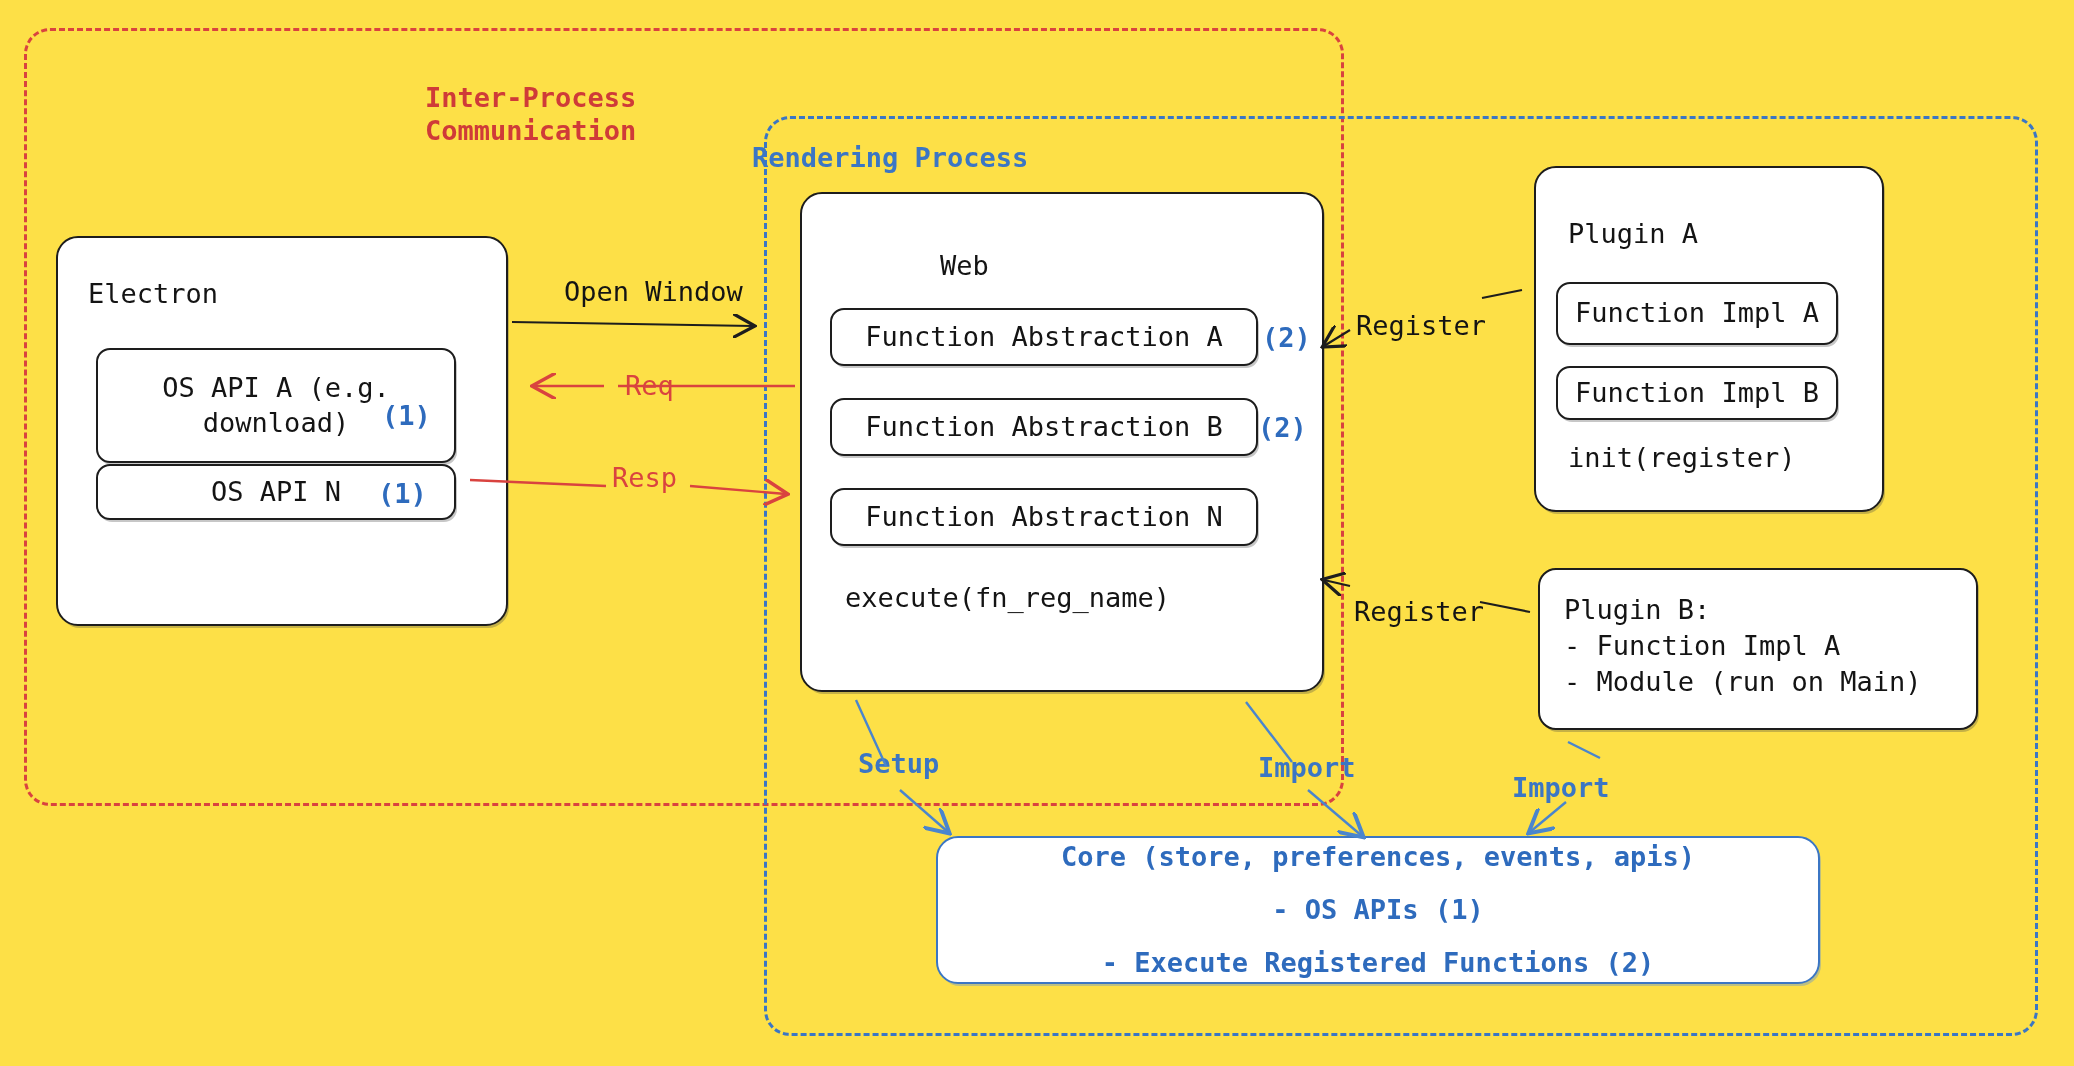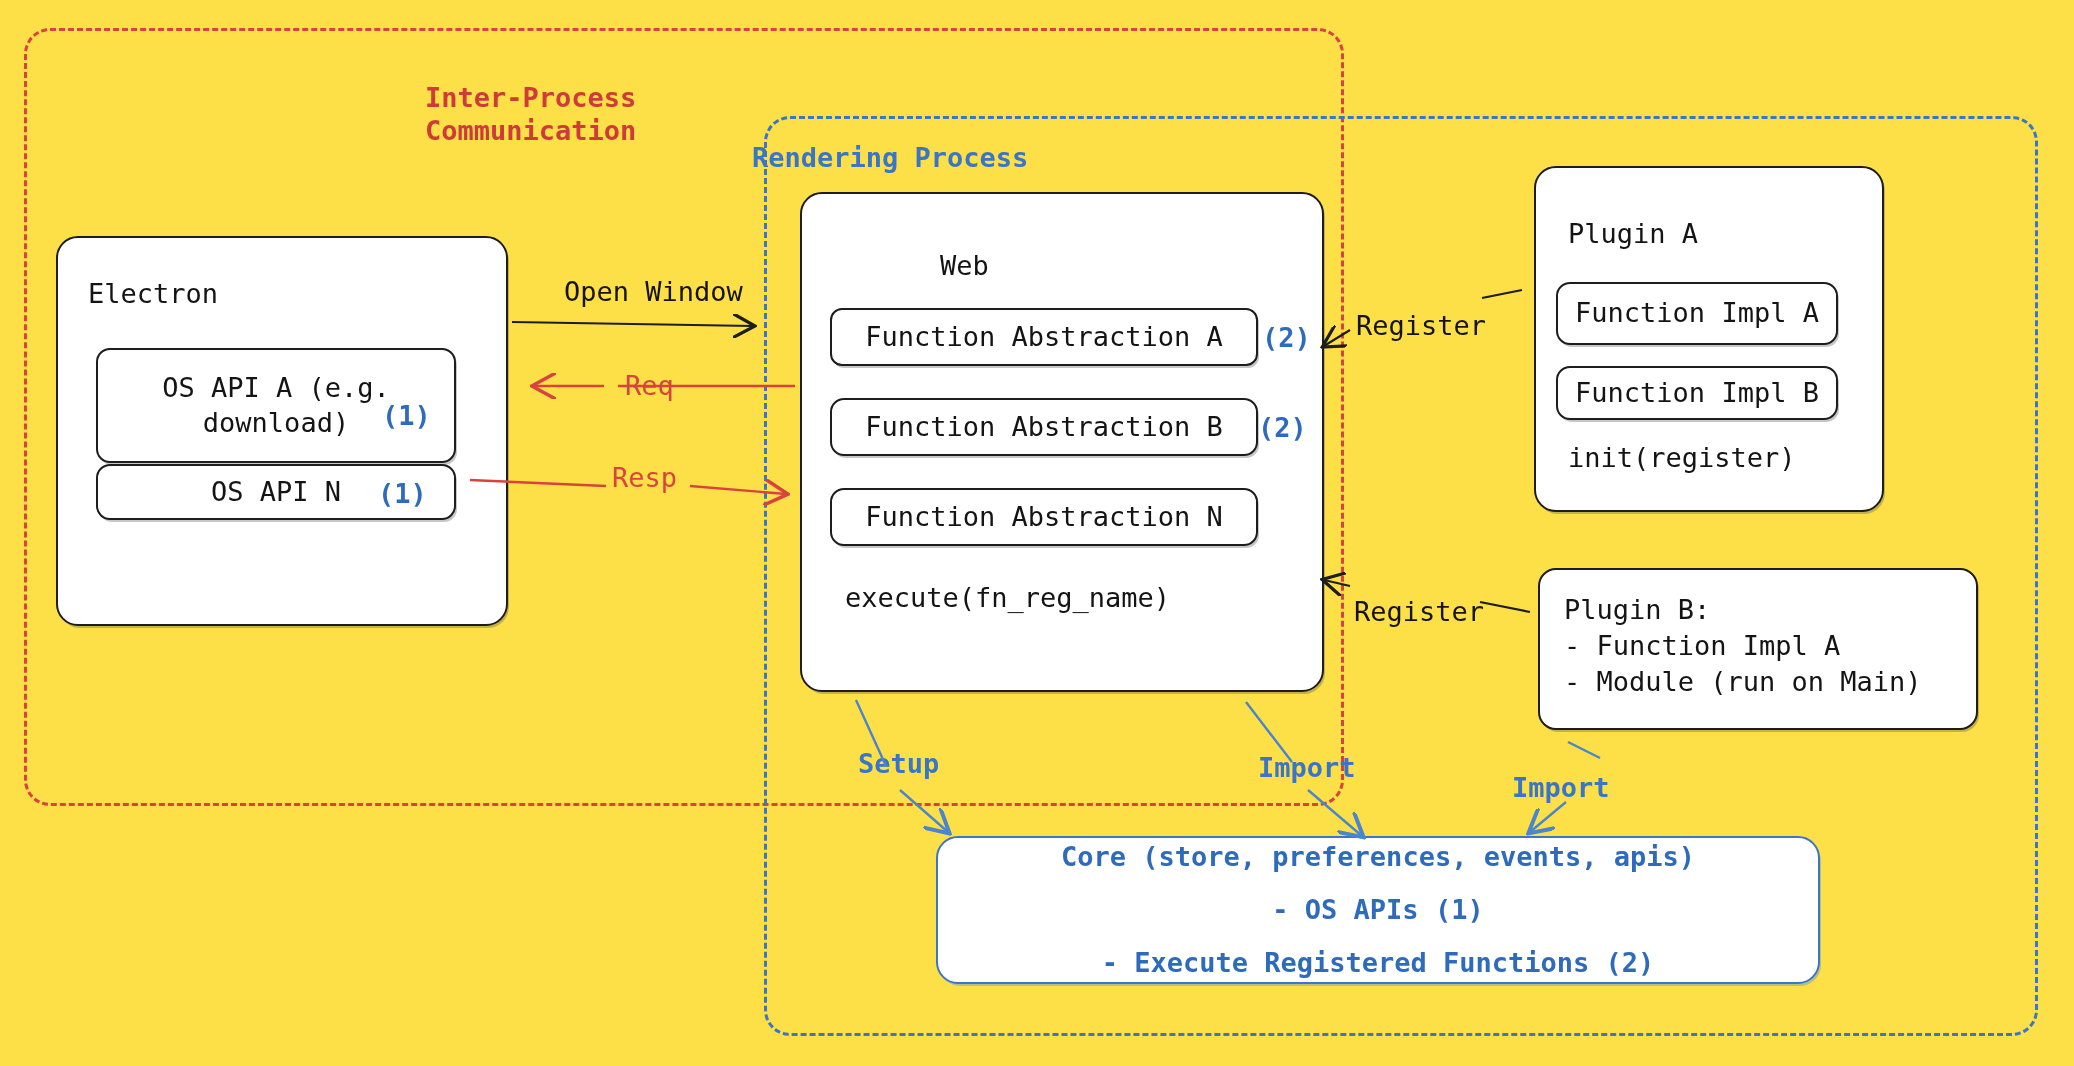--- a/index.html
+++ b/index.html
@@ -130,21 +130,21 @@
   <div class="marker-blue" style="left:382px; top:400px;">(1)</div>
 
   <div class="abs inner-box" style="left:96px; top:464px; width:360px; height:56px;">
     <span>OS API N</span>
   </div>
   <div class="marker-blue" style="left:378px; top:478px;">(1)</div>
 
   <div class="abs box" style="left:800px; top:192px; width:524px; height:500px;"></div>
   <div class="box-label" style="left:940px; top:250px;">Web</div>
 
-  <div class="abs inner-box" style="left:830px; top:308px; width:428px; height:58px;border-radius:12px;">
+  <div class="abs inner-box" style="left:830px; top:308px; width:428px; height:58px;">
     <span>Function Abstraction A</span>
   </div>
   <div class="marker-blue" style="left:1262px; top:322px;">(2)</div>
 
   <div class="abs inner-box" style="left:830px; top:398px; width:428px; height:58px;">
     <span>Function Abstraction B</span>
   </div>
   <div class="marker-blue" style="left:1258px; top:412px;">(2)</div>
 
   <div class="abs inner-box" style="left:830px; top:488px; width:428px; height:58px;">

